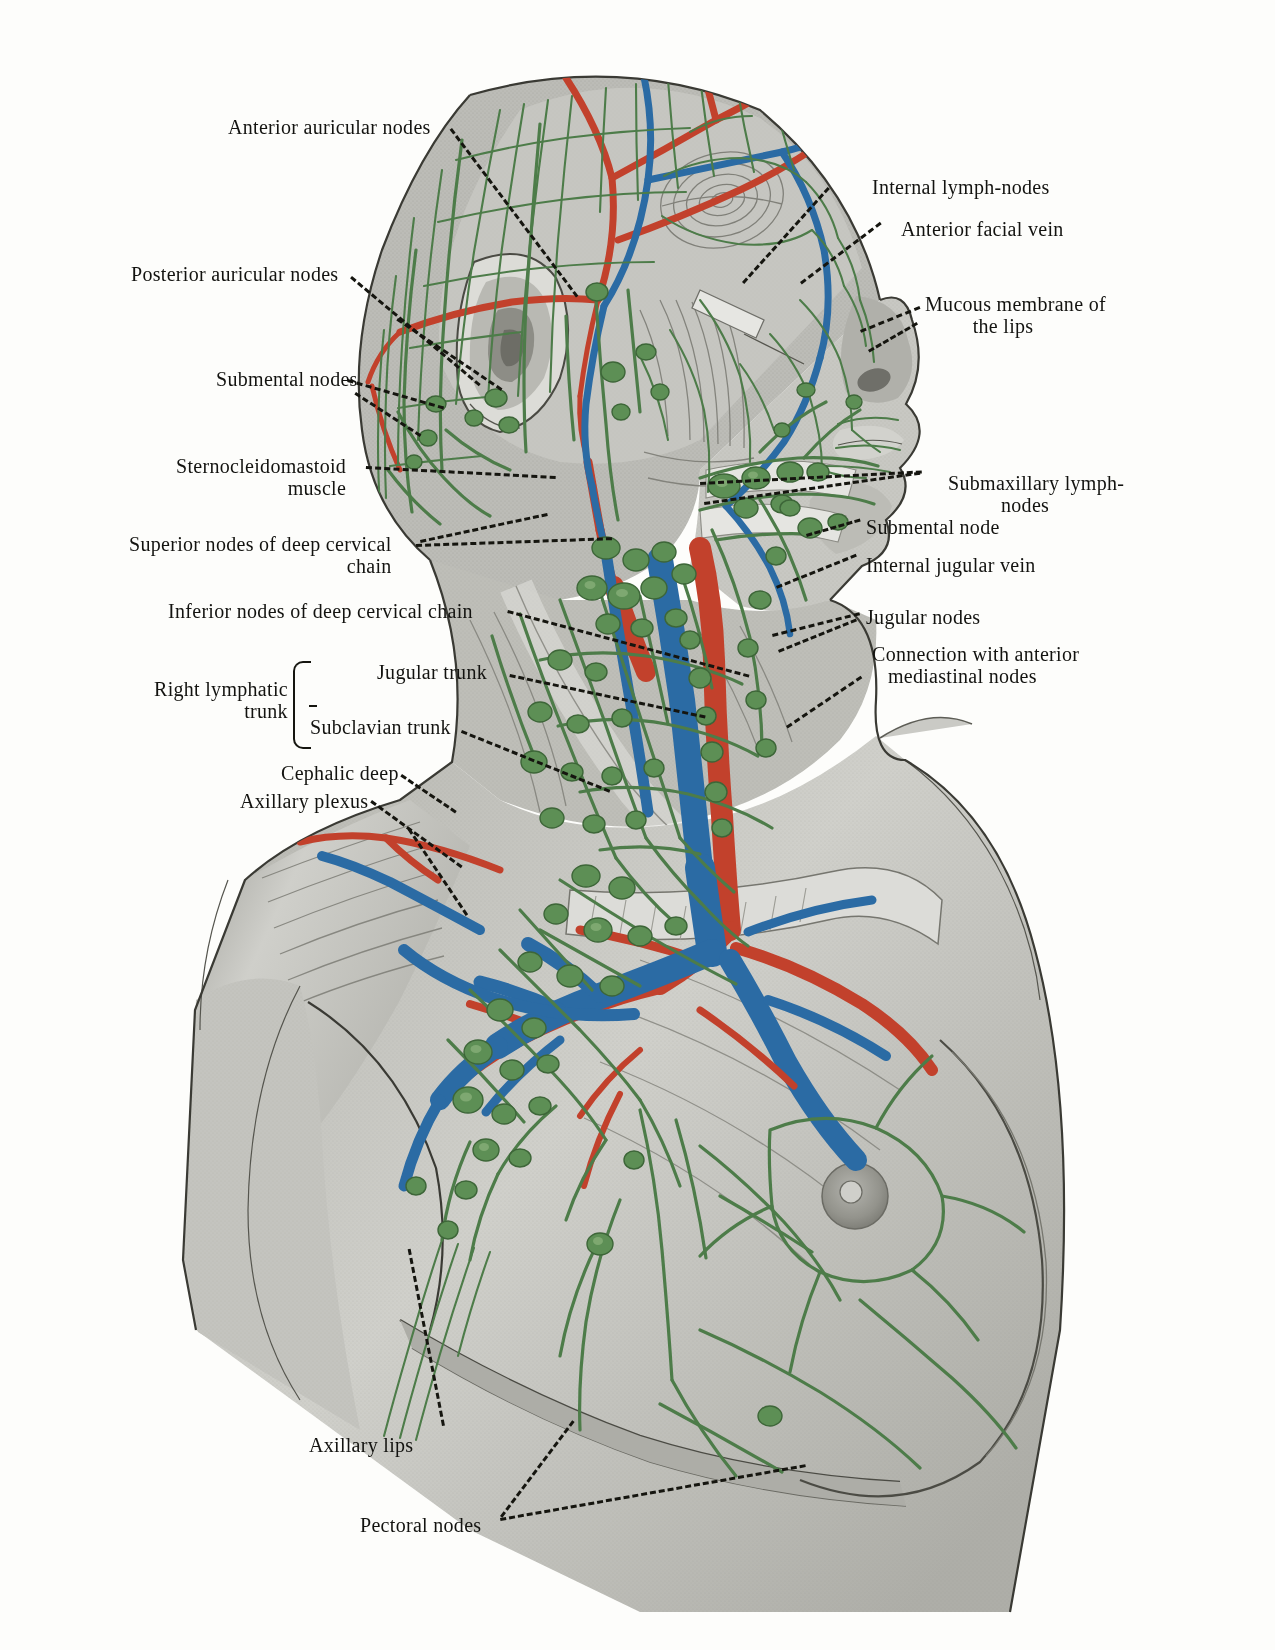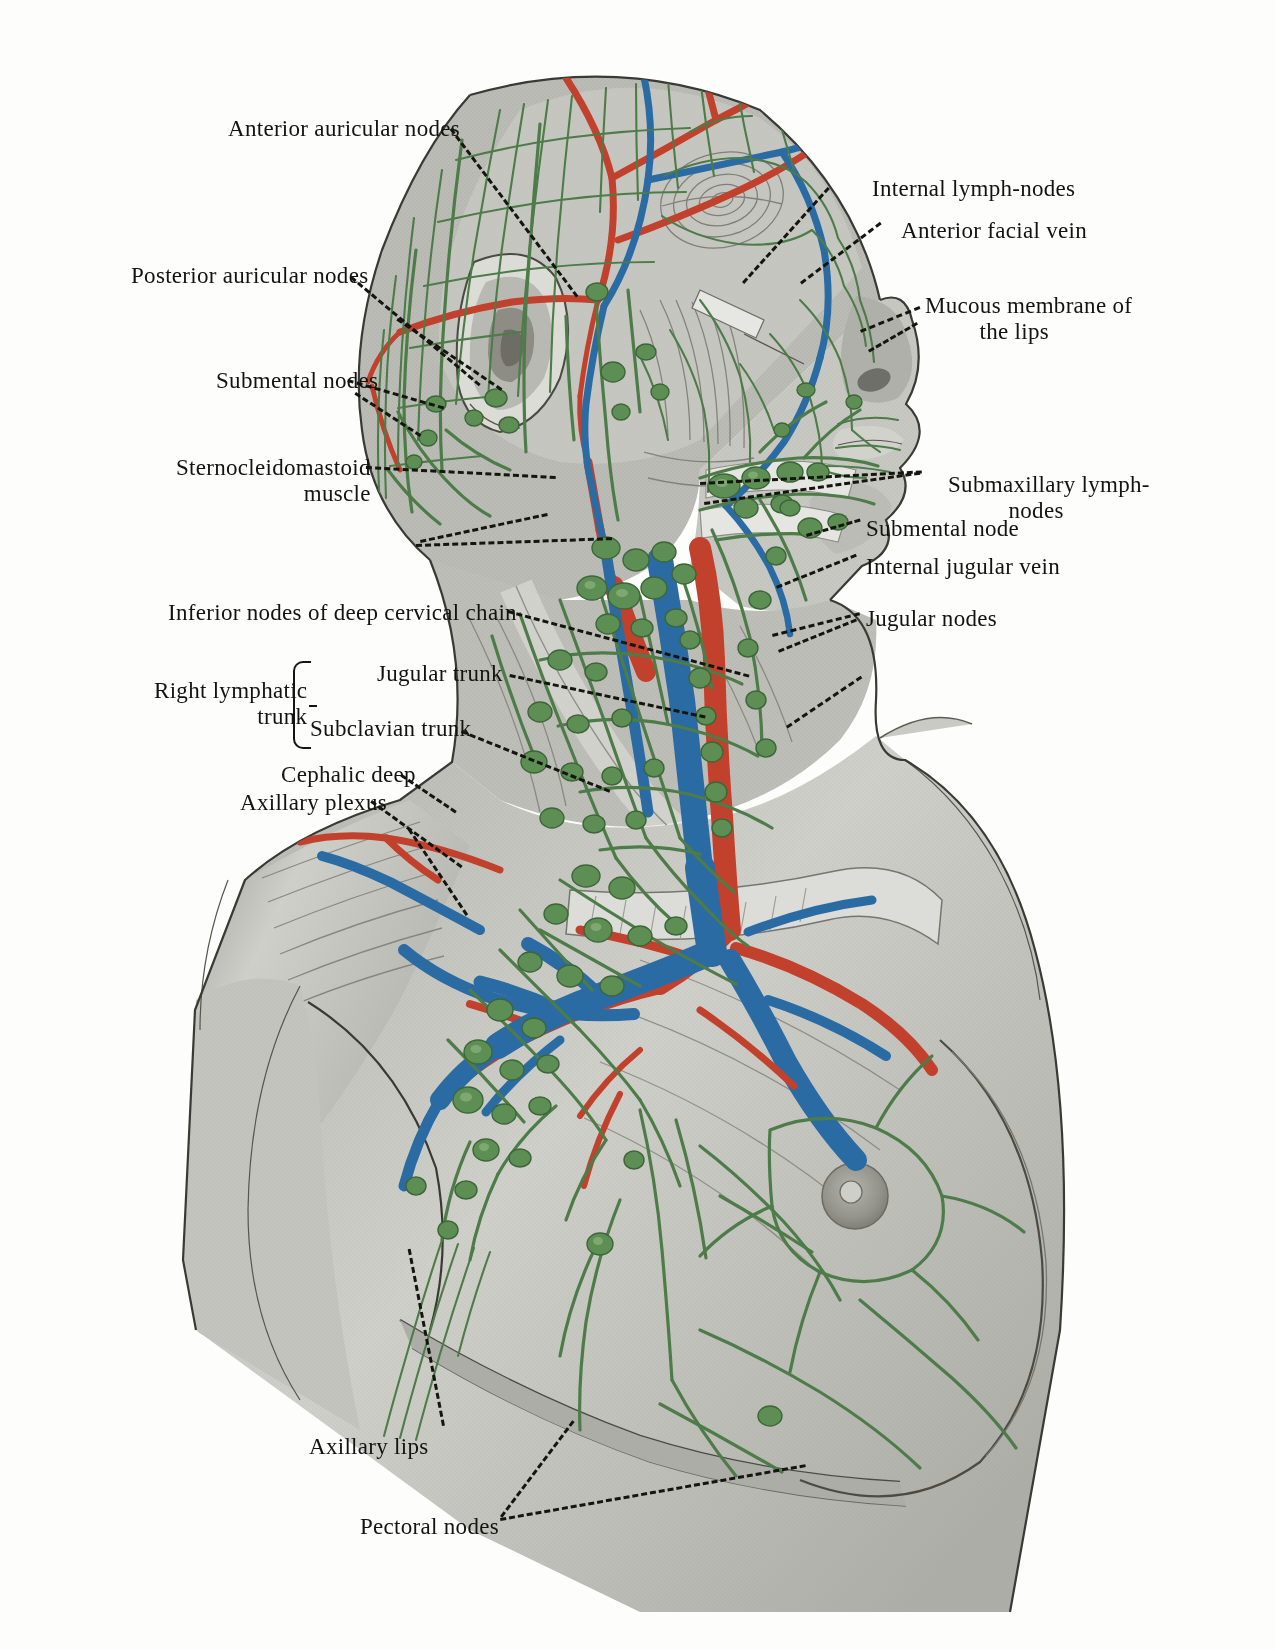--- a/index.html
+++ b/index.html
@@ -13,21 +13,21 @@
     height: 1650px;
     background: #fdfdfb;
     overflow: hidden;
     font-family: "Liberation Serif", "DejaVu Serif", serif;
   }
 
   
   .label {
     position: absolute;
     color: #131310;
-    font-size: 23px;
+    font-size: 20px;
     line-height: 1.12;
     letter-spacing: 0.3px;
     white-space: pre;
   }
   .label.right  { text-align: left; }
   .label.left   { text-align: right; }
 
   
   .leader {
     position: absolute;
@@ -648,20 +648,22 @@
 
   <div class="label left" style="left:228px; top:116px;">Anterior auricular nodes</div>
 
   <div class="label left" style="left:131px; top:263px;">Posterior auricular nodes</div>
 
   <div class="label left" style="left:216px; top:368px;">Submental nodes</div>
 
   <div class="label left" style="left:176px; top:455px;">Sternocleidomastoid
      muscle</div>
 
+  <div class="label left" style="left:129px; top:533px;">Superior nodes of deep cervical
+  chain</div>
 
   <div class="label left" style="left:168px; top:600px;">Inferior nodes of deep cervical chain</div>
 
   <div class="label left" style="left:377px; top:661px;">Jugular trunk</div>
 
   <div class="label left" style="left:154px; top:678px;">Right lymphatic
       trunk</div>
 
   <div class="label left" style="left:310px; top:716px;">Subclavian trunk</div>
 
@@ -682,14 +684,16 @@
 
   <div class="label right" style="left:925px; top:472px;margin-left:23px;">Submaxillary lymph-
           nodes</div>
 
   <div class="label right" style="left:866px; top:516px;">Submental node</div>
 
   <div class="label right" style="left:866px; top:554px;">Internal jugular vein</div>
 
   <div class="label right" style="left:866px; top:606px;">Jugular nodes</div>
 
+  <div class="label right" style="left:872px; top:643px;">Connection with anterior
+   mediastinal nodes</div>
 
 </div>
 
 </body></html>

